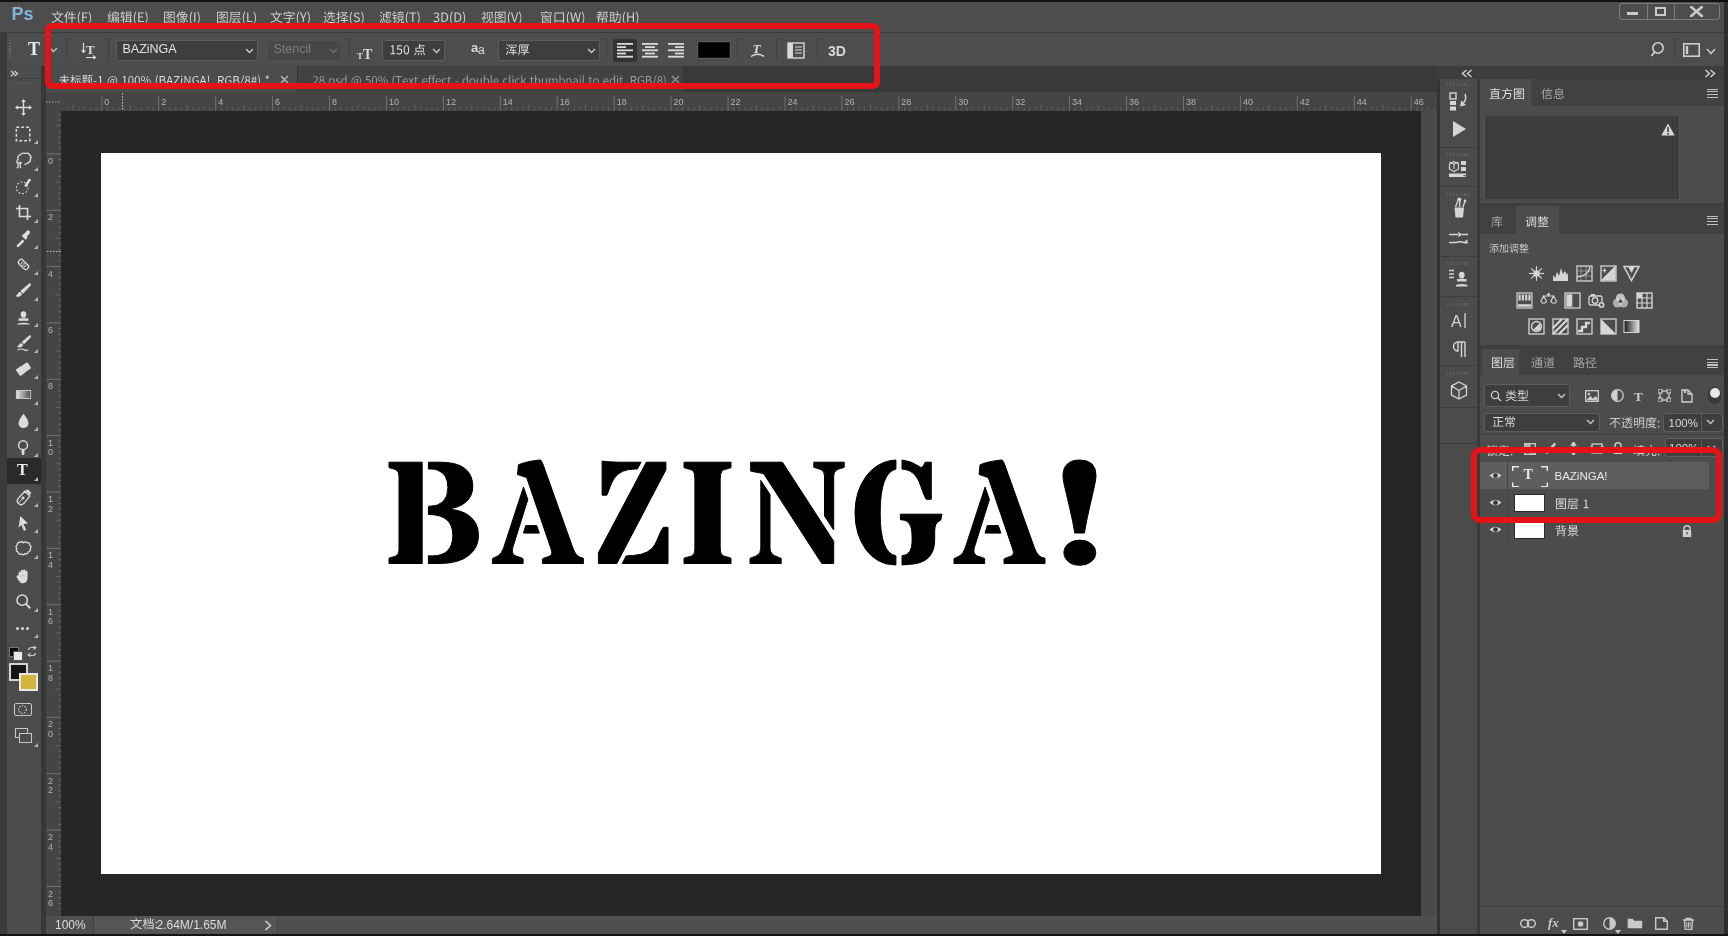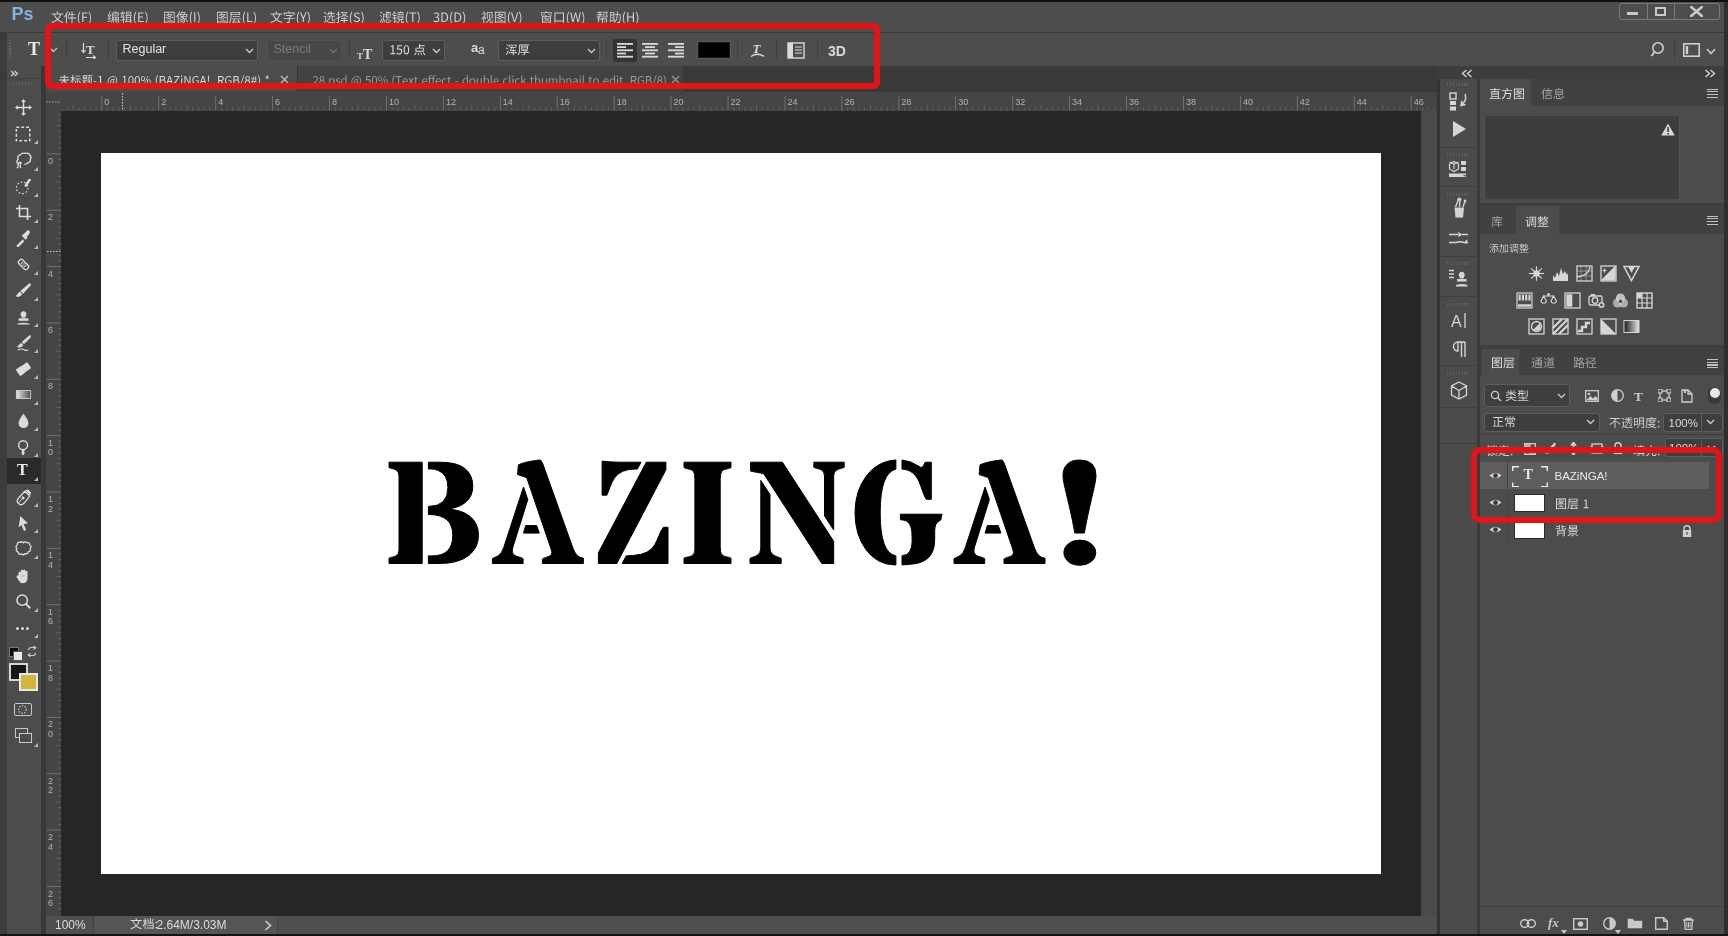--- a/index.html
+++ b/index.html
@@ -76,21 +76,21 @@
 <svg style="position:absolute;left:80px;top:41px" width="18" height="18" viewBox="0 0 18 18">
     <text x="6" y="13" font-family="Liberation Serif" font-size="13" font-weight="bold" fill="#d9d9d9">T</text>
     <path d="M3.5 2 v9 M1.5 9 l2 2.5 2-2.5" stroke="#d9d9d9" stroke-width="1.2" fill="none"></path>
     <path d="M6 16.5 h9 M13 14.5 l2.5 2-2.5 2" stroke="#d9d9d9" stroke-width="1.2" fill="none"></path>
   </svg>
 <div style="position:absolute;left:108px;top:38px;width:1px;height:21px;background:#3f3f3f"></div>
 <div style="position:absolute;left:115.5px;top:39.5px;width:142px;height:21px;background:#3e3e3e;border:1px solid #5d5d5d;border-radius:2px"></div>
 <svg style="position:absolute;left:244.5px;top:47.5px" width="9" height="6" viewBox="0 0 9 6">
     <path d="M1 1 L4.5 4.5 L8 1" stroke="#c9c9c9" stroke-width="1.4" fill="none"></path>
   </svg>
-<div style="position:absolute;left:122.5px;top:42.25px;font:400 12.5px 'Liberation Sans',sans-serif;color:#e3e3e3;white-space:pre;">Regular</div>
+<div style="position:absolute;left:122.5px;top:42.25px;font:400 12.5px 'Liberation Sans',sans-serif;color:#e3e3e3;white-space:pre;">BAZiNGA</div>
 <div style="position:absolute;left:266.5px;top:39.5px;width:75px;height:21px;background:#474747;border:1px solid #525252;border-radius:2px"></div>
 <svg style="position:absolute;left:328.5px;top:47.5px" width="9" height="6" viewBox="0 0 9 6">
     <path d="M1 1 L4.5 4.5 L8 1" stroke="#6f6f6f" stroke-width="1.4" fill="none"></path>
   </svg>
 <div style="position:absolute;left:273.5px;top:42.25px;font:400 12.5px 'Liberation Sans',sans-serif;color:#7d7d7d;white-space:pre;">Stencil</div>
 <div style="position:absolute;left:348.5px;top:38px;width:1px;height:21px;background:#3f3f3f"></div>
 <div style="position:absolute;left:357px;top:47px;font-family:'Liberation Serif',serif;font-weight:bold;color:#d9d9d9;font-size:9px">T<span style="font-size:14px">T</span></div>
 <div style="position:absolute;left:382px;top:39.5px;width:62.5px;height:21px;background:#3e3e3e;border:1px solid #5d5d5d;border-radius:2px"></div>
 <svg style="position:absolute;left:431.5px;top:47.5px" width="9" height="6" viewBox="0 0 9 6">
     <path d="M1 1 L4.5 4.5 L8 1" stroke="#c9c9c9" stroke-width="1.4" fill="none"></path>
@@ -790,21 +790,21 @@
   </svg>
 <svg style="position:absolute;left:33.5px;top:743px" width="4" height="4" viewBox="0 0 4 4">
     <path d="M4 0 L4 4 L0 4 Z" fill="#b9b9b9"></path>
   </svg>
 <div style="position:absolute;left:55px;top:917.5px;font:400 12px 'Liberation Sans',sans-serif;color:#dcdcdc;white-space:pre;">100%</div>
 <div style="position:absolute;left:92.5px;top:916px;width:1px;height:17.5px;background:#3f3f3f"></div>
 <div style="position:absolute;left:93.5px;top:916px;width:183px;height:17.5px;background:#555555"></div>
 <svg style="position:absolute;left:130.0px;top:916.2px;overflow:visible" width="30" height="16" viewBox="0 -12.30 30 15.99">
     <path fill="#dcdcdc" d="M5.2 -10.1C5.6 -9.5 6.0 -8.7 6.1 -8.2L7.1 -8.5C7.0 -9.0 6.5 -9.8 6.2 -10.4ZM0.6 -8.2V-7.3H2.5C3.3 -5.4 4.2 -3.8 5.5 -2.5C4.1 -1.3 2.5 -0.5 0.4 0.1C0.6 0.3 0.9 0.7 1.0 1.0C3.1 0.3 4.8 -0.6 6.2 -1.8C7.6 -0.6 9.2 0.3 11.3 0.9C11.4 0.6 11.7 0.2 11.9 0.0C9.9 -0.4 8.3 -1.3 6.9 -2.5C8.1 -3.7 9.1 -5.3 9.8 -7.3H11.7V-8.2ZM6.2 -3.1C5.0 -4.3 4.1 -5.7 3.5 -7.3H8.7C8.1 -5.6 7.3 -4.2 6.2 -3.1Z M22.8 -9.5C22.5 -8.6 22.0 -7.3 21.6 -6.6L22.3 -6.3C22.7 -7.1 23.3 -8.3 23.7 -9.3ZM17.2 -9.2C17.6 -8.4 18.1 -7.2 18.3 -6.4L19.1 -6.7C18.9 -7.5 18.4 -8.6 17.9 -9.5ZM14.7 -10.3V-7.7H12.9V-6.8H14.5C14.2 -5.1 13.4 -3.2 12.6 -2.2C12.8 -1.9 13.0 -1.6 13.1 -1.3C13.7 -2.2 14.3 -3.5 14.7 -4.9V1.0H15.5V-5.2C15.9 -4.6 16.4 -3.8 16.6 -3.4L17.1 -4.1C16.9 -4.5 15.9 -5.9 15.5 -6.3V-6.8H17.1V-7.7H15.5V-10.3ZM16.8 -0.8V0.1H22.7V0.9H23.6V-5.8H20.8V-10.3H19.9V-5.8H17.1V-4.9H22.7V-3.3H17.3V-2.5H22.7V-0.8Z M26.3 -4.8C26.8 -4.8 27.1 -5.1 27.1 -5.7C27.1 -6.2 26.8 -6.5 26.3 -6.5C25.9 -6.5 25.5 -6.2 25.5 -5.7C25.5 -5.1 25.9 -4.8 26.3 -4.8ZM26.3 0.2C26.8 0.2 27.1 -0.2 27.1 -0.7C27.1 -1.2 26.8 -1.5 26.3 -1.5C25.9 -1.5 25.5 -1.2 25.5 -0.7C25.5 -0.2 25.9 0.2 26.3 0.2Z"></path>
   </svg>
-<div style="position:absolute;left:156.5px;top:917.8px;font:400 12px 'Liberation Sans',sans-serif;color:#dcdcdc;white-space:pre;">2.64M/3.03M</div>
+<div style="position:absolute;left:156.5px;top:917.8px;font:400 12px 'Liberation Sans',sans-serif;color:#dcdcdc;white-space:pre;">2.64M/1.65M</div>
 <svg style="position:absolute;left:264px;top:919.5px" width="8" height="11" viewBox="0 0 8 11">
     <path d="M1.5 1 L6.5 5.5 L1.5 10" stroke="#cfcfcf" stroke-width="1.6" fill="none"></path>
   </svg>
 <div style="position:absolute;left:276.5px;top:916px;width:1px;height:17.5px;background:#474747"></div>
 <svg style="position:absolute;left:1461px;top:69px" width="12" height="9" viewBox="0 0 12 9">
     <path d="M5.5 1 L1.5 4.5 L5.5 8 M10.5 1 L6.5 4.5 L10.5 8" stroke="#cfcfcf" stroke-width="1.5" fill="none"></path>
   </svg>
 <svg style="position:absolute;left:1704px;top:69px" width="12" height="9" viewBox="0 0 12 9">
     <path d="M1.5 1 L5.5 4.5 L1.5 8 M6.5 1 L10.5 4.5 L6.5 8" stroke="#cfcfcf" stroke-width="1.5" fill="none"></path>
   </svg>

